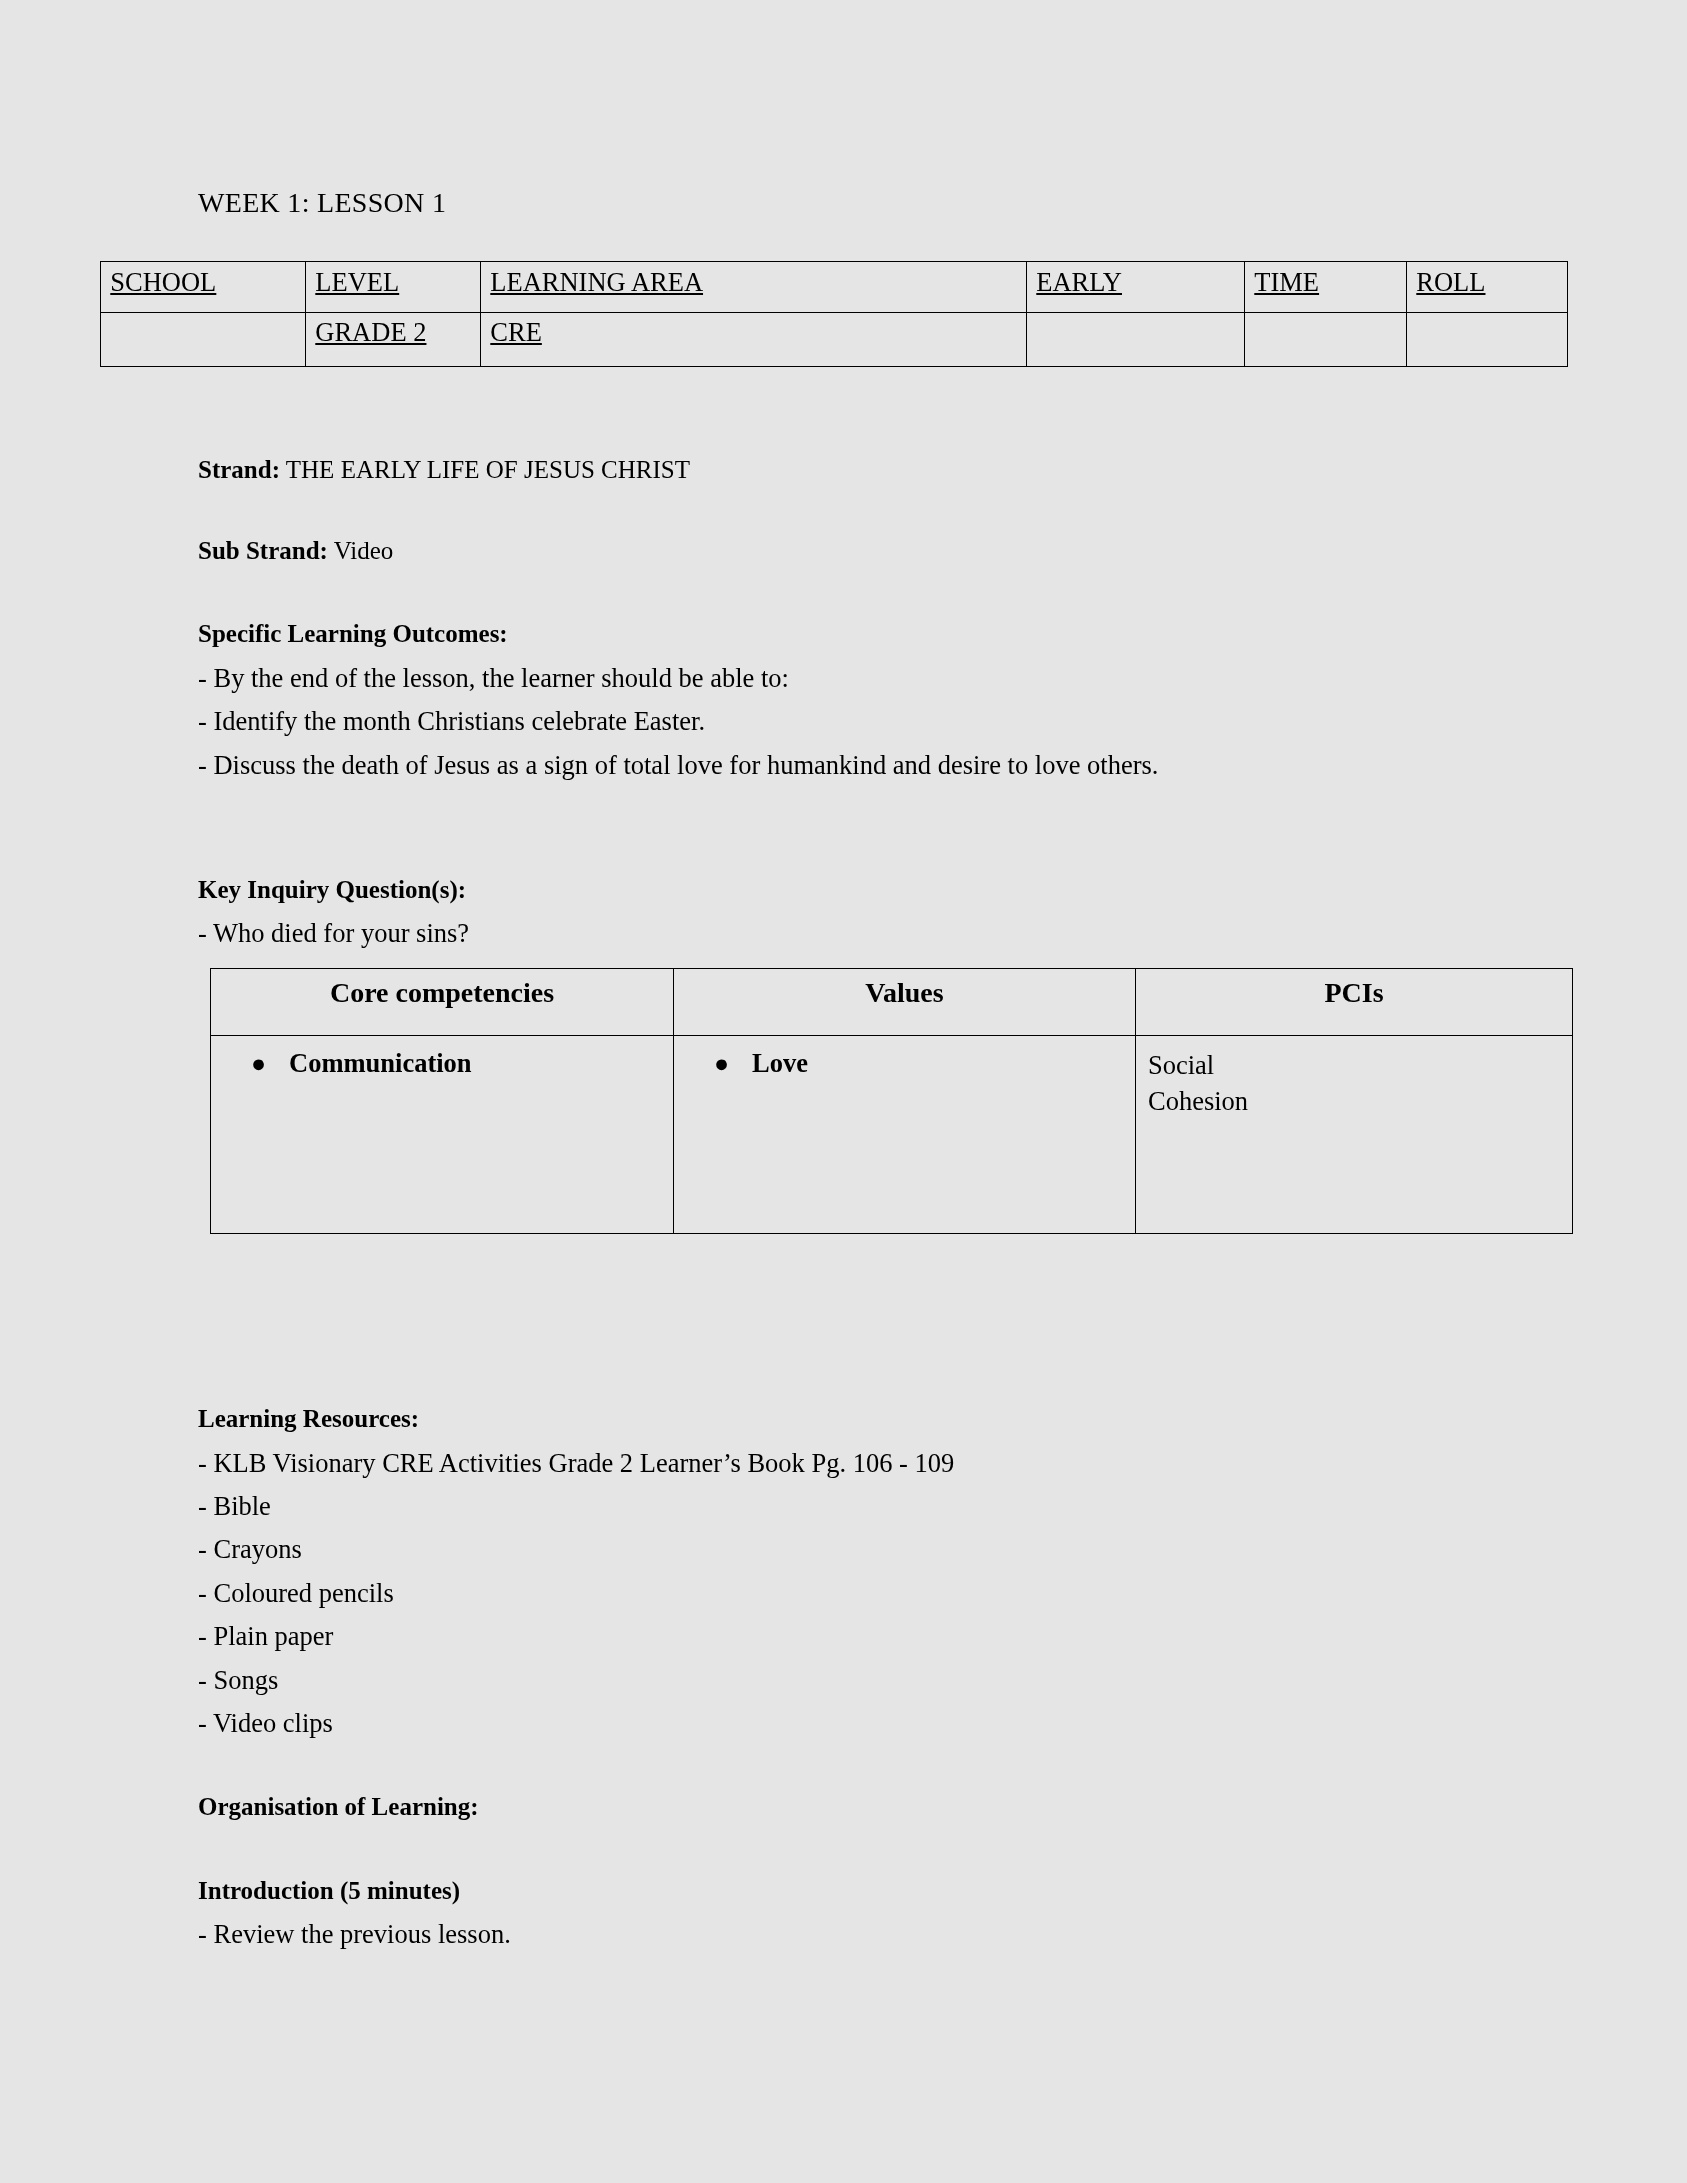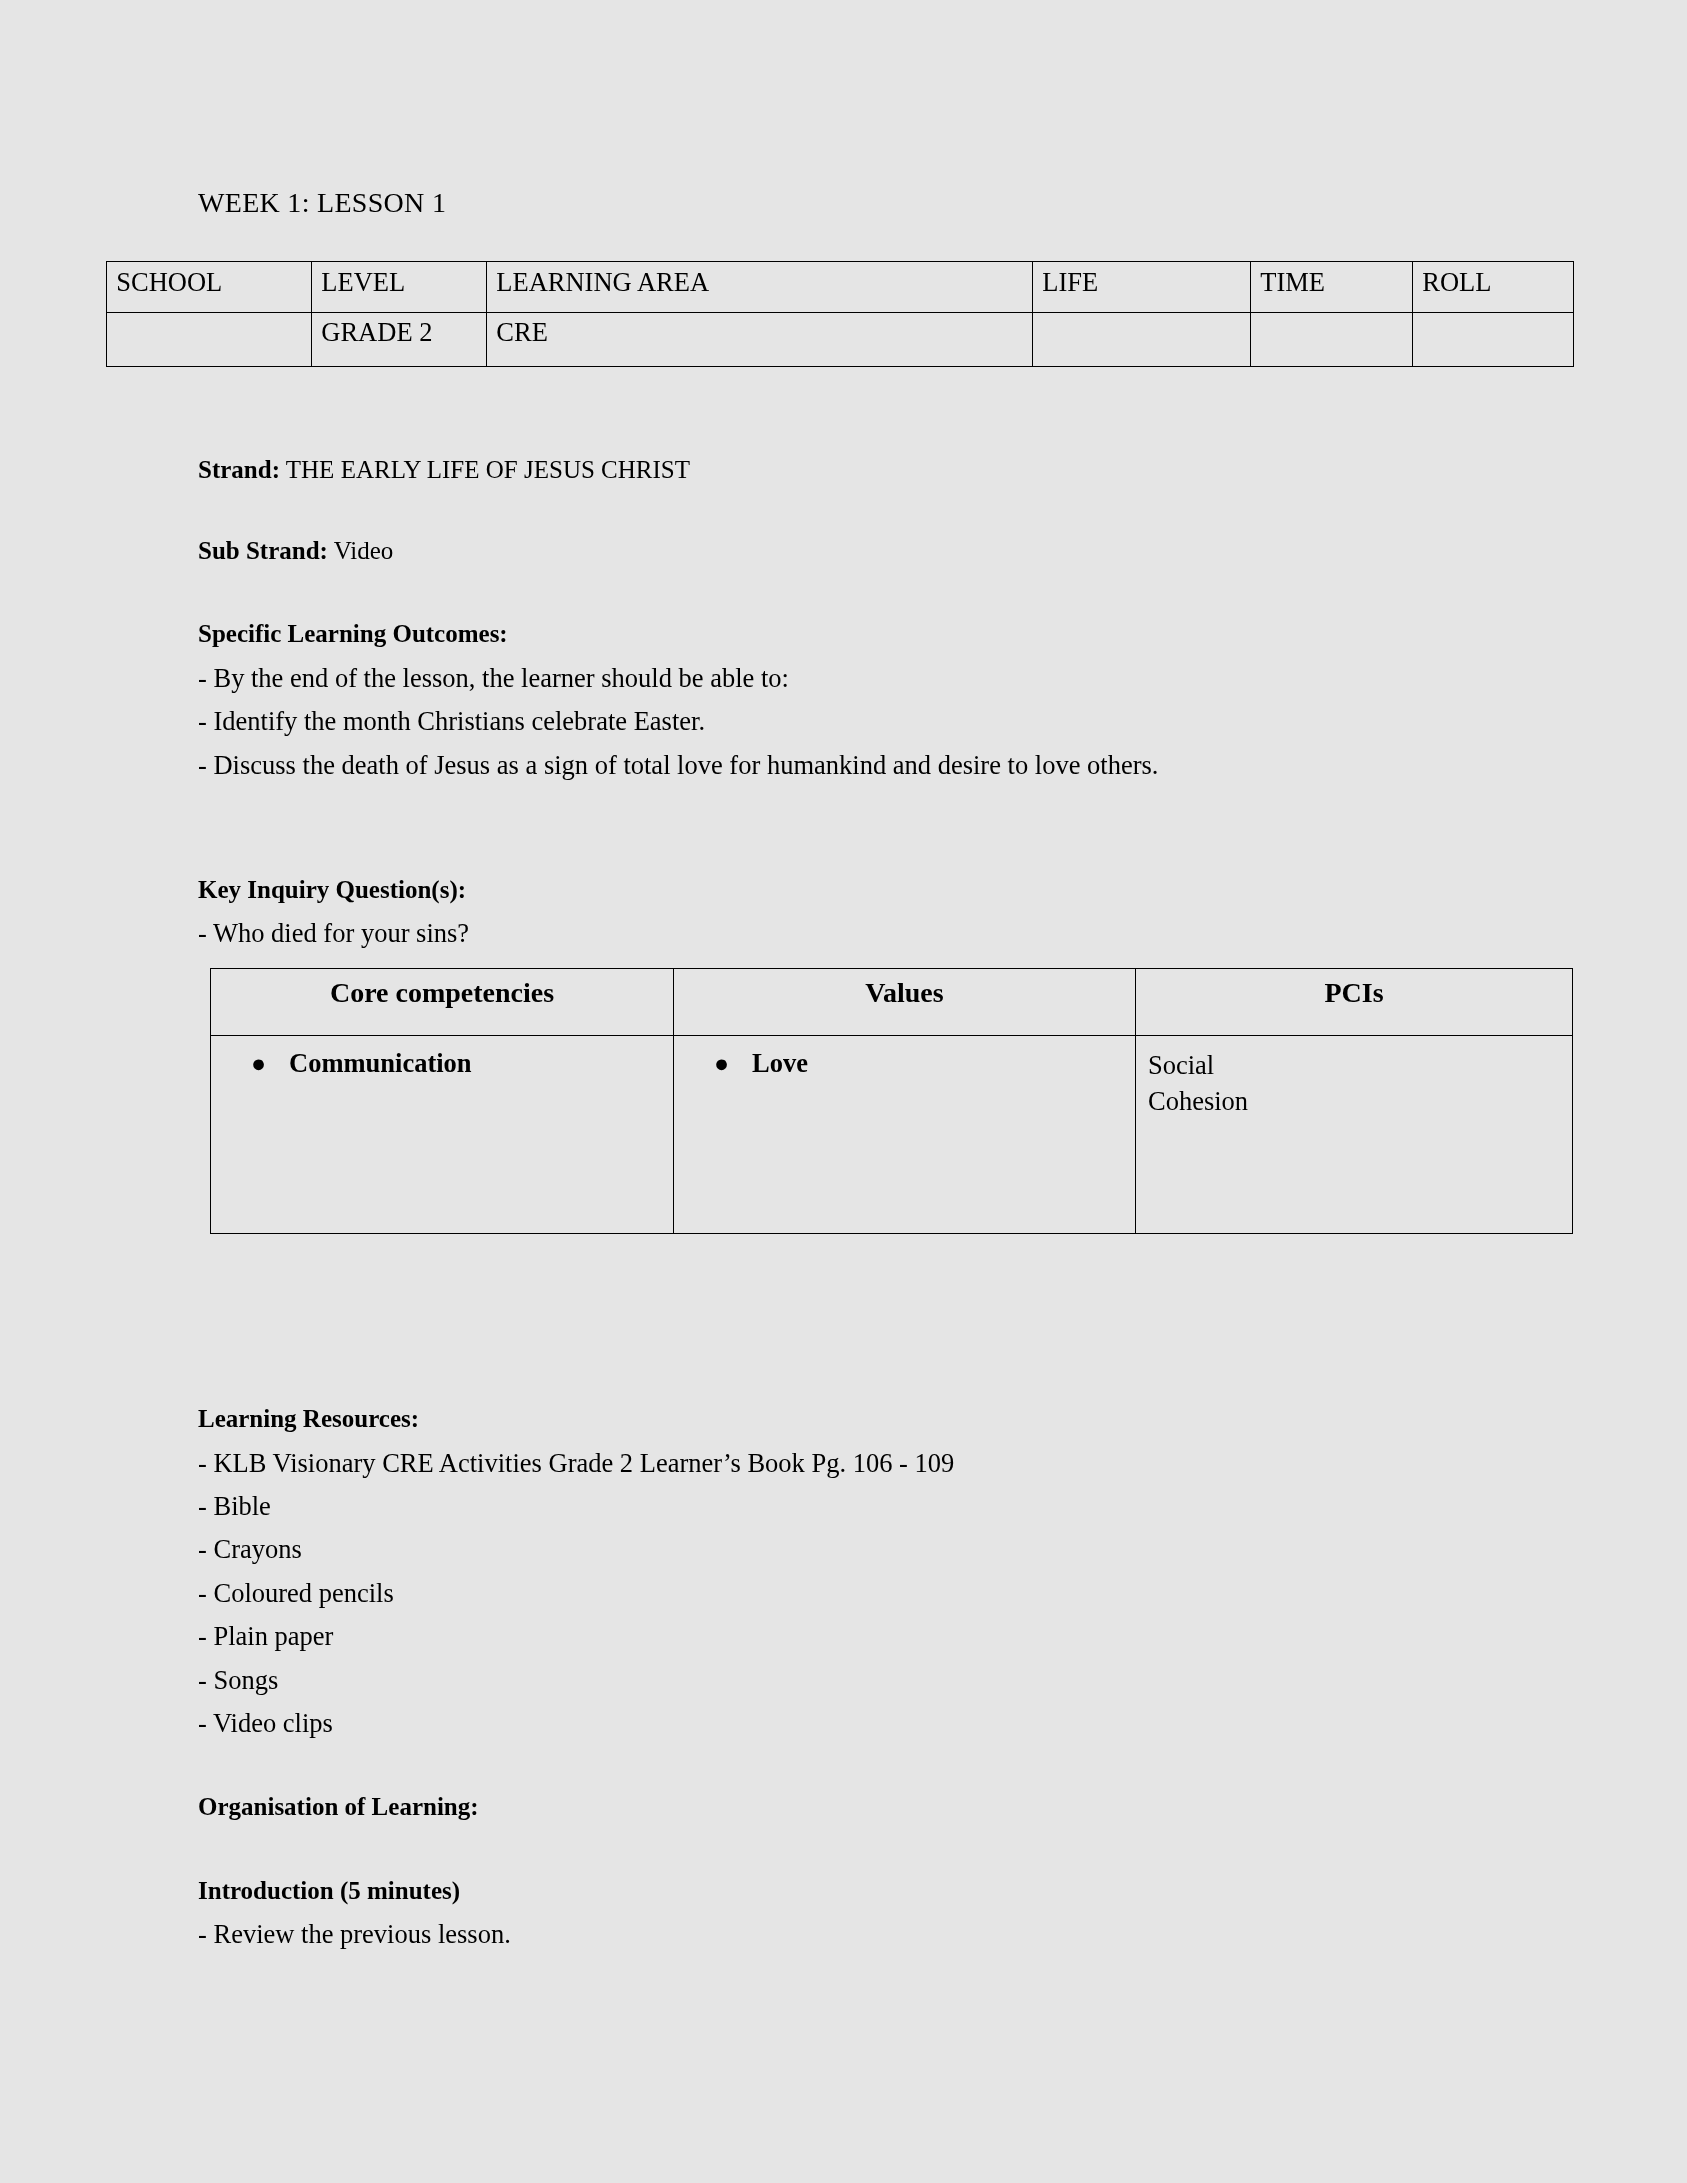--- a/index.html
+++ b/index.html
@@ -32,25 +32,26 @@
     top: 189px;
     font-size: 28px;
     line-height: 1.0;
     letter-spacing: 0.3px;
     white-space: nowrap;
   }
 
   
   .info-table {
     position: absolute;
-    left: 106px;
+    left: 100px;
     top: 261px;
     width: 1467px;
     border-collapse: collapse;
     table-layout: fixed;
+    text-decoration: underline;
   }
   .info-table td {
     border: 1.3px solid #000000;
     font-size: 26.5px;
     line-height: 1.05;
     padding: 6.6px 0 5.3px 9.3px;
     vertical-align: top;
     white-space: nowrap;
   }
   .info-table tr.head-row td { height: 38px; }
@@ -134,21 +135,21 @@
       <col style="width:546px">
       <col style="width:218px">
       <col style="width:162px">
       <col style="width:161px">
     </colgroup>
     <tbody>
       <tr class="head-row">
         <td>SCHOOL</td>
         <td>LEVEL</td>
         <td>LEARNING AREA</td>
-        <td>LIFE</td>
+        <td>EARLY</td>
         <td>TIME</td>
         <td>ROLL</td>
       </tr>
       <tr class="data-row">
         <td></td>
         <td>GRADE 2</td>
         <td>CRE</td>
         <td></td>
         <td></td>
         <td></td>

